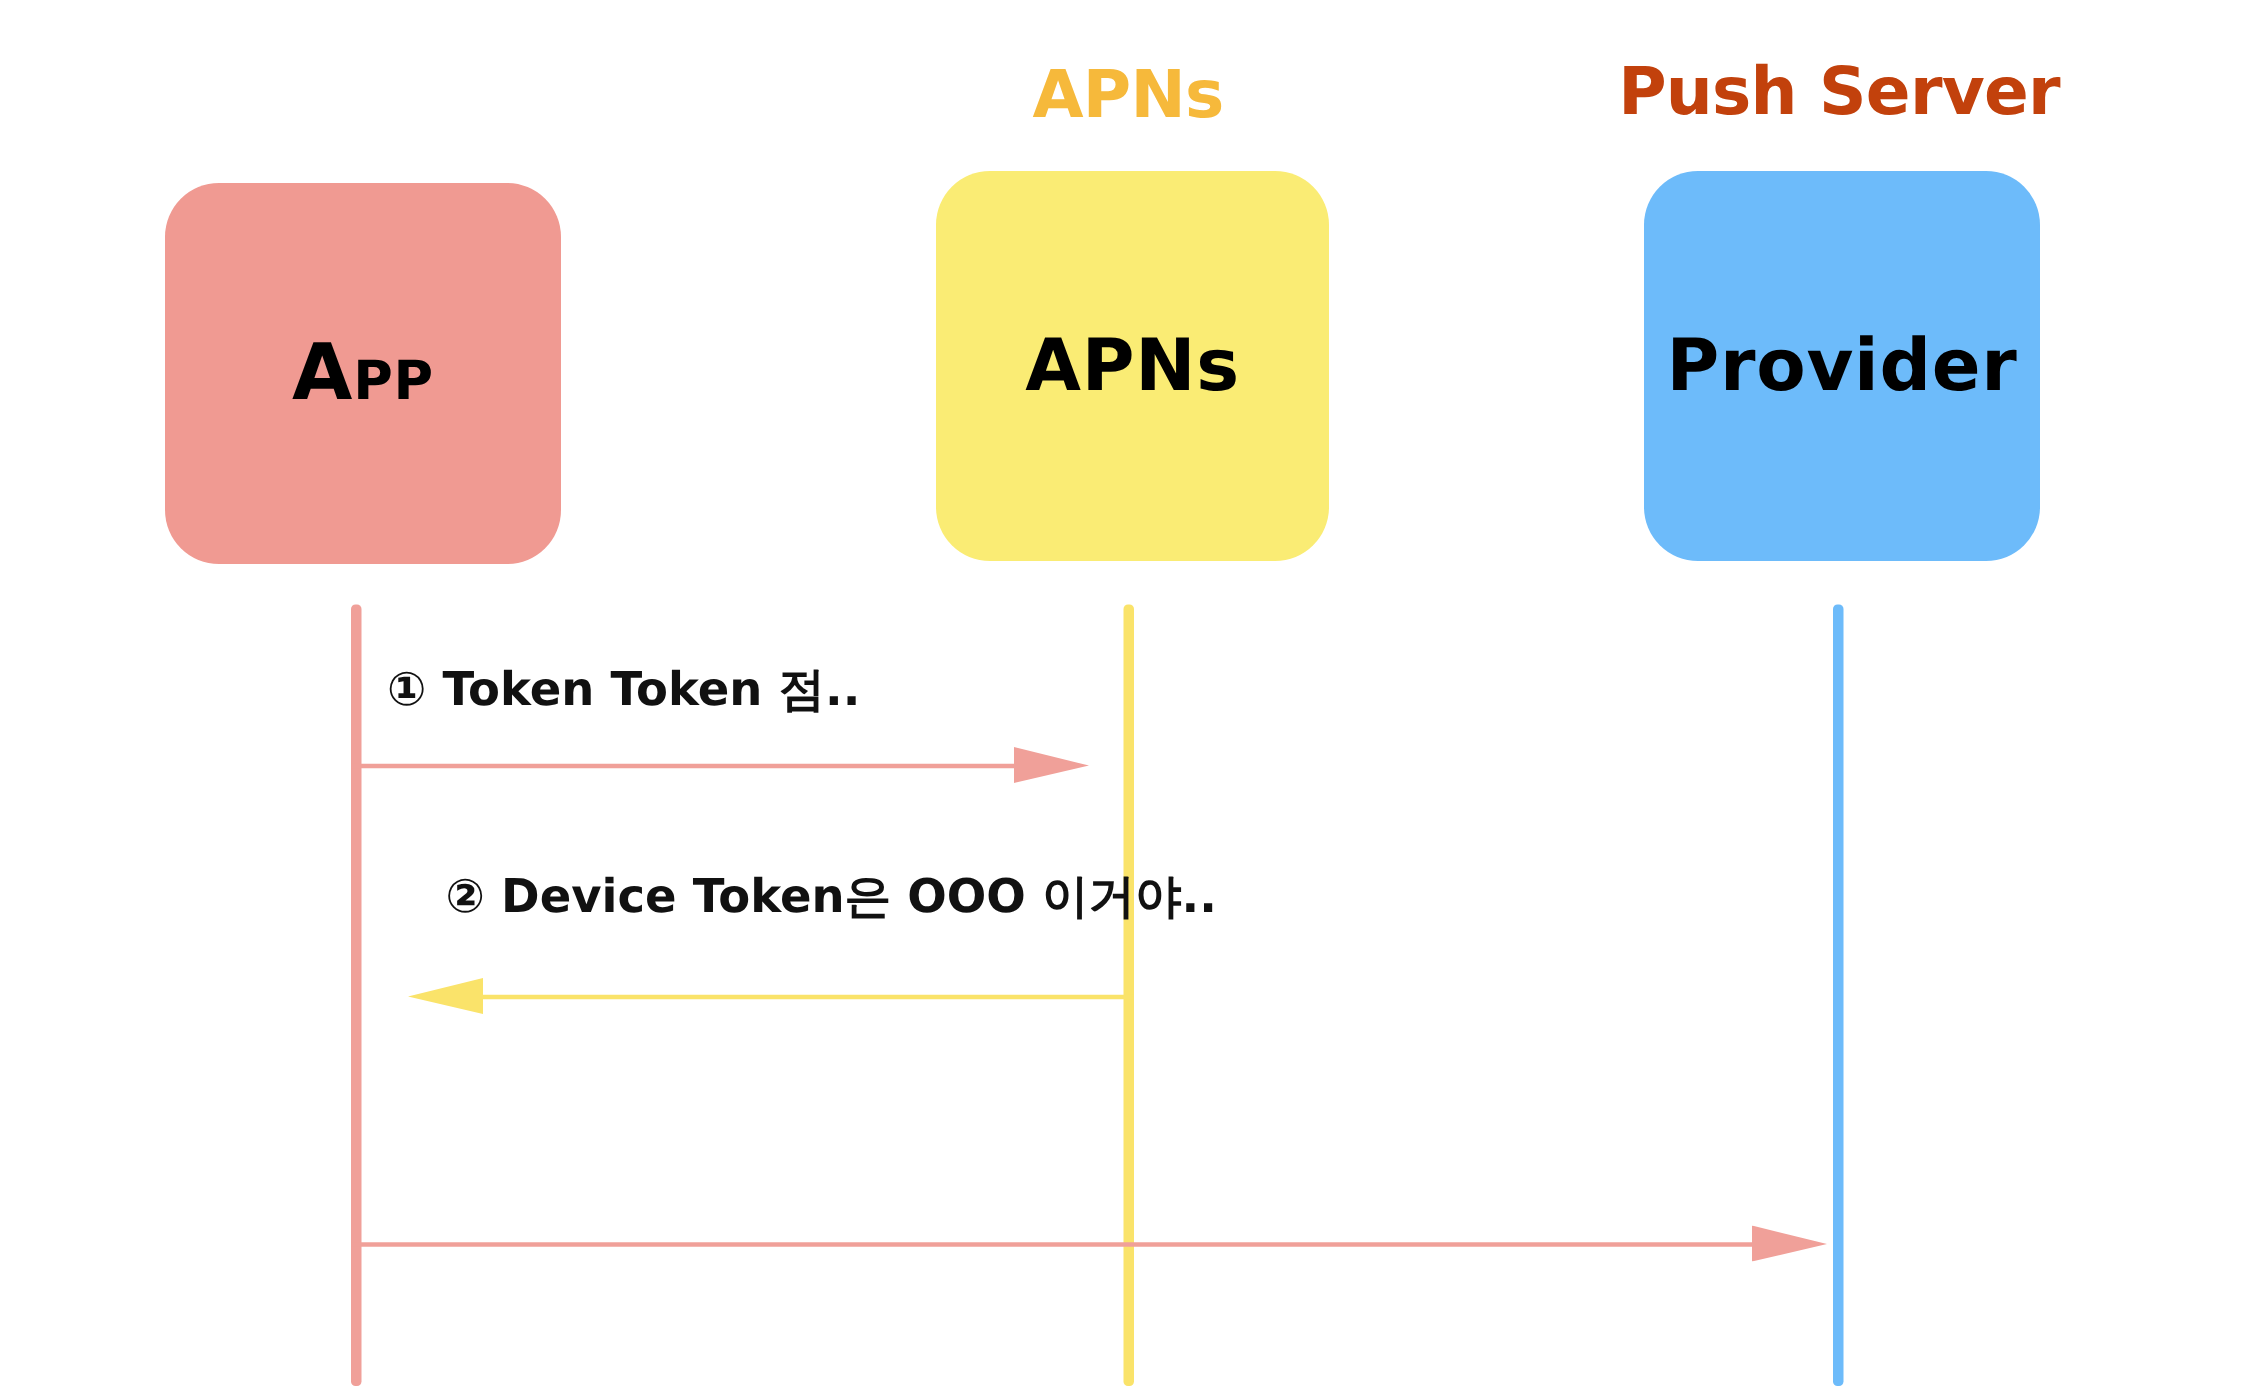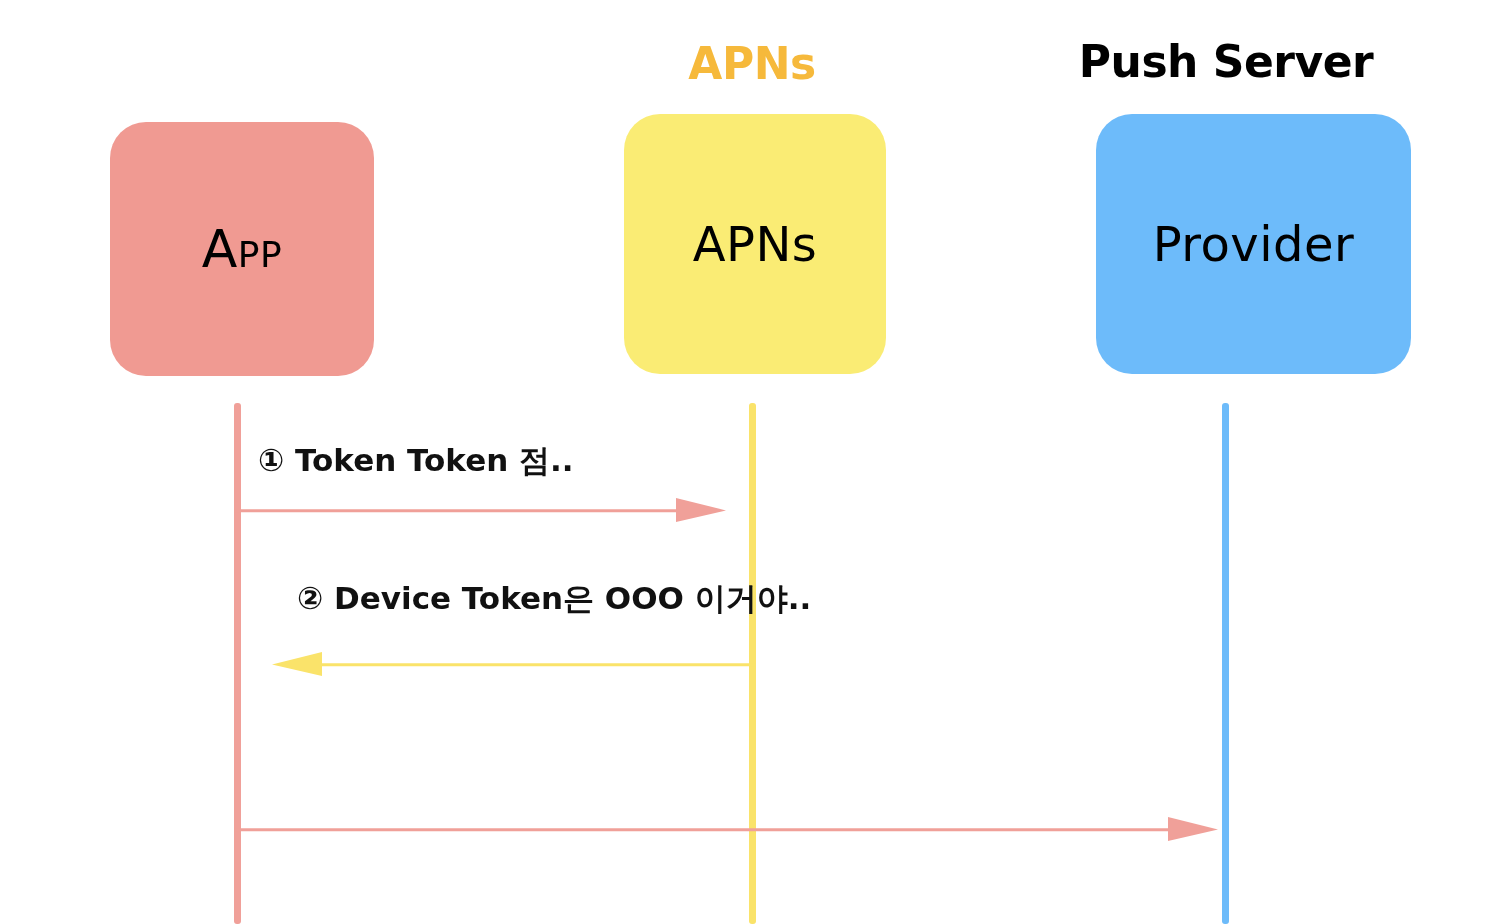--- a/index.html
+++ b/index.html
@@ -25,42 +25,42 @@
     font-weight: 700;
     font-size: 44px;
     letter-spacing: -0.5px;
     white-space: nowrap;
     text-align: center;
     transform: translateX(-50%);
     line-height: 1;
   }
   #title-app   { left: 240px; top: 40px; color: #F09A92; }
   #title-apns  { left: 752px; top: 42px; color: #F6B93B; }
-  #title-push  { left: 1226px; top: 40px; color: #000000; }
+  #title-push  { left: 1226px; top: 40px; color: #c2410c; }
 
   
   .node-box {
     position: absolute;
     border-radius: 36px;
     display: flex;
     align-items: center;
     justify-content: center;
   }
   .node-label {
     font-family: "DejaVu Sans", "Liberation Sans", sans-serif;
-    font-weight: 400;
+    font-weight: 700;
     font-size: 46px;
     color: #000000;
     letter-spacing: 0.5px;
     line-height: 1;
     white-space: nowrap;
   }
   #box-app   { left: 110px;  top: 122px; width: 264px; height: 254px; background: #F09A92; }
   #box-apns  { left: 624px;  top: 114px; width: 262px; height: 260px; background: #FAEC74; }
-  #box-push  { left: 1096px; top: 114px; width: 315px; height: 260px; background: #6DBBFA; }
+  #box-push  { left: 1096px; top: 114px; width: 264px; height: 260px; background: #6DBBFA; }
   #box-app .node-label   { font-variant: small-caps; font-size: 52px; }
   #box-apns .node-label  { font-size: 48px; }
   #box-push .node-label  { font-size: 48px; }
 
   
   .lifeline {
     position: absolute;
     width: 7px;
     top: 403px;
     bottom: 0;

